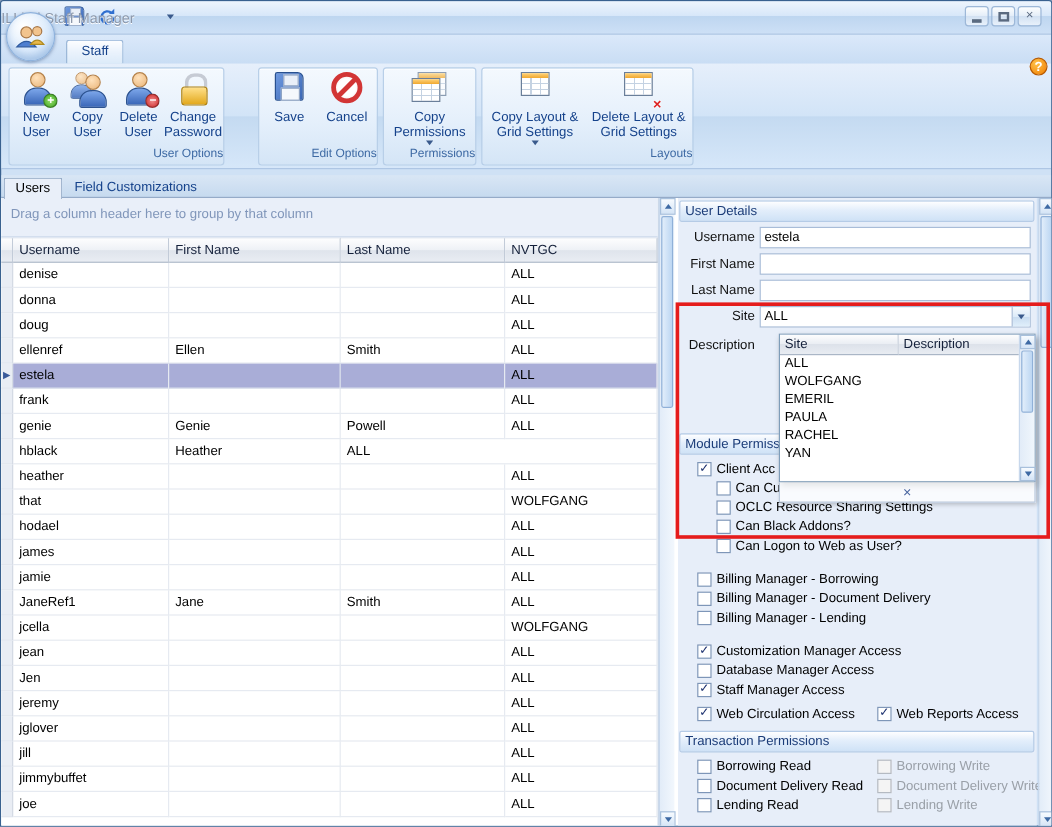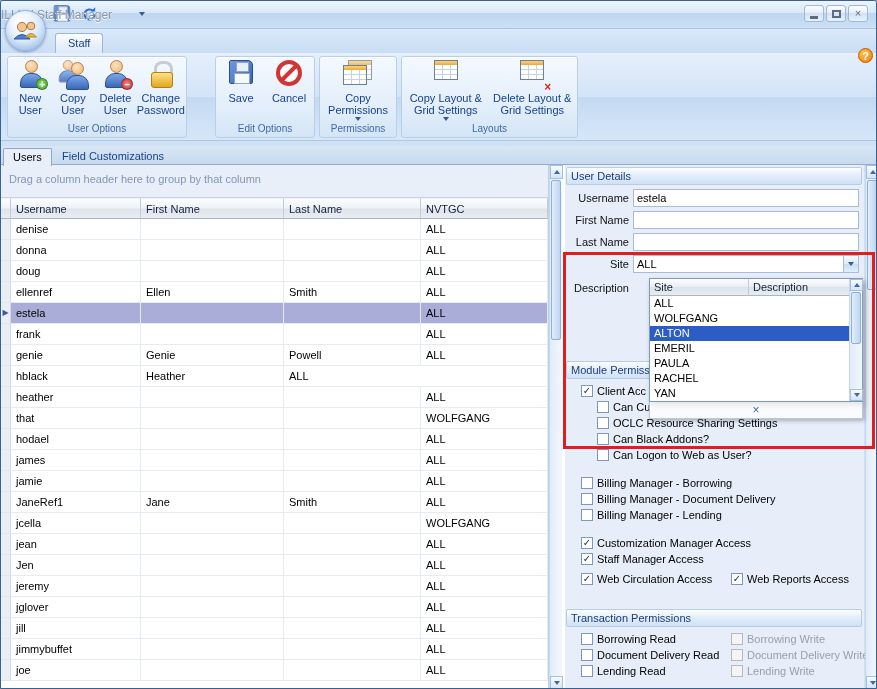--- a/index.html
+++ b/index.html
@@ -36,21 +36,21 @@
 
   
   .ribbon{position:absolute;left:0;top:52px;width:100%;height:88px;
     background:linear-gradient(#e6effb,#d2e4f7 50%,#c4daf1 51%,#d6e7f9);border-bottom:1px solid #aec6e4}
   .rgroup{position:absolute;top:3px;height:82px;border:1px solid #b8cfe8;border-radius:3px;
     background:linear-gradient(#f4f9fe,#e4effb 58%,#d4e5f6);box-shadow:inset 0 1px 0 #fff}
   .g-user{left:6px;width:180px}
   .g-edit{left:214px;width:100px}
   .g-perm{left:318px;width:78px}
   .g-layout{left:400px;width:177px}
-  .rgroup-label{position:absolute;left:0;right:0;bottom:1px;height:13px;text-align:center;font-size:10px;color:#3e6aa4}
+  .rgroup-label{position:absolute;left:0;right:0;bottom:1px;height:13px;text-align:right;font-size:10px;color:#3e6aa4}
   .rbuttons{position:absolute;left:1px;top:2px;right:1px;bottom:15px;display:flex;justify-content:space-around;align-items:flex-start}
   .rbtn{display:flex;flex-direction:column;align-items:center;width:50px;padding-top:1px;text-align:center}
   .rbtn .rlabel{font-size:11px;line-height:12px;margin-top:2px;color:#15428b}
   .icon-wrap{position:relative;width:32px;height:30px;display:flex;align-items:flex-start;justify-content:center}
 
   
   .person{position:relative;width:23px;height:27px;display:inline-block}
   .person::before{content:"";position:absolute;left:6px;top:0;width:11px;height:11px;border-radius:50%;
     background:radial-gradient(circle at 40% 35%,#ffe2bc,#eab579);border:1px solid #b5824a}
   .person::after{content:"";position:absolute;left:1px;top:13px;width:21px;height:13px;border-radius:10px 10px 2px 2px;
@@ -581,20 +581,24 @@
                 <span class="cbx"></span>
                 <span class="cbl">Billing Manager - Lending</span>
               </span></div>
           </div>
           <div class="cbgroup">
             <div class="cbrow"><span class="cbitem">
                 <span class="cbx chk">✓</span>
                 <span class="cbl">Customization Manager Access</span>
               </span></div>
             <div class="cbrow"><span class="cbitem">
+                <span class="cbx"></span>
+                <span class="cbl">Database Manager Access</span>
+              </span></div>
+            <div class="cbrow"><span class="cbitem">
                 <span class="cbx chk">✓</span>
                 <span class="cbl">Staff Manager Access</span>
               </span></div>
           </div>
           <div class="cbgroup">
             <div class="cbrow"><span class="cbitem">
                 <span class="cbx chk">✓</span>
                 <span class="cbl">Web Circulation Access</span>
               </span><span class="cbitem col2">
                 <span class="cbx chk">✓</span>
@@ -647,24 +651,20 @@
     </div>
     <div class="sd-rows">
         <div class="sd-row">
           <div class="sd-cell c1w">ALL</div>
           <div class="sd-cell c2w"></div>
         </div>
         <div class="sd-row">
           <div class="sd-cell c1w">WOLFGANG</div>
           <div class="sd-cell c2w"></div>
         </div>
-        <div class="sd-row sel">
-          <div class="sd-cell c1w">ALTON</div>
-          <div class="sd-cell c2w"></div>
-        </div>
         <div class="sd-row">
           <div class="sd-cell c1w">EMERIL</div>
           <div class="sd-cell c2w"></div>
         </div>
         <div class="sd-row">
           <div class="sd-cell c1w">PAULA</div>
           <div class="sd-cell c2w"></div>
         </div>
         <div class="sd-row">
           <div class="sd-cell c1w">RACHEL</div>

